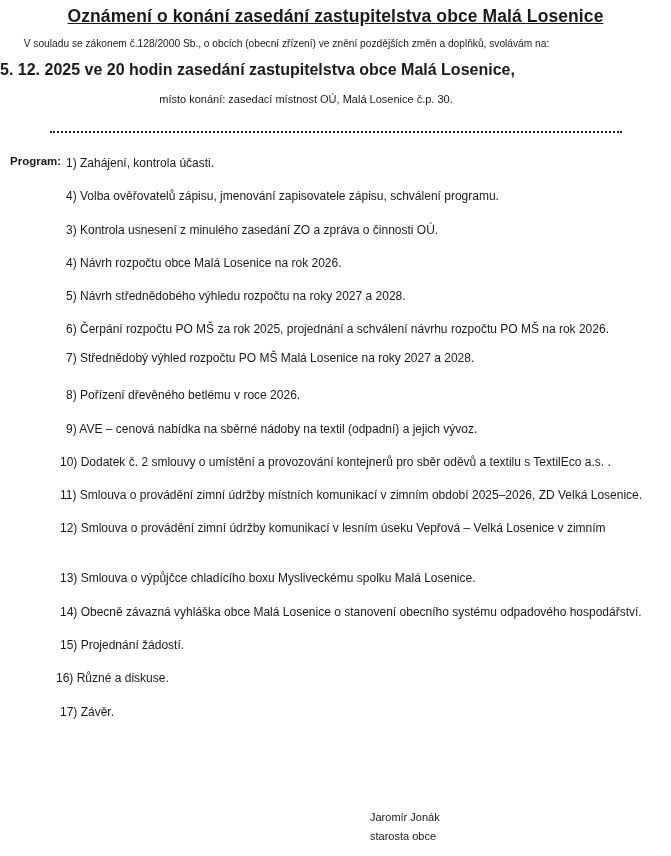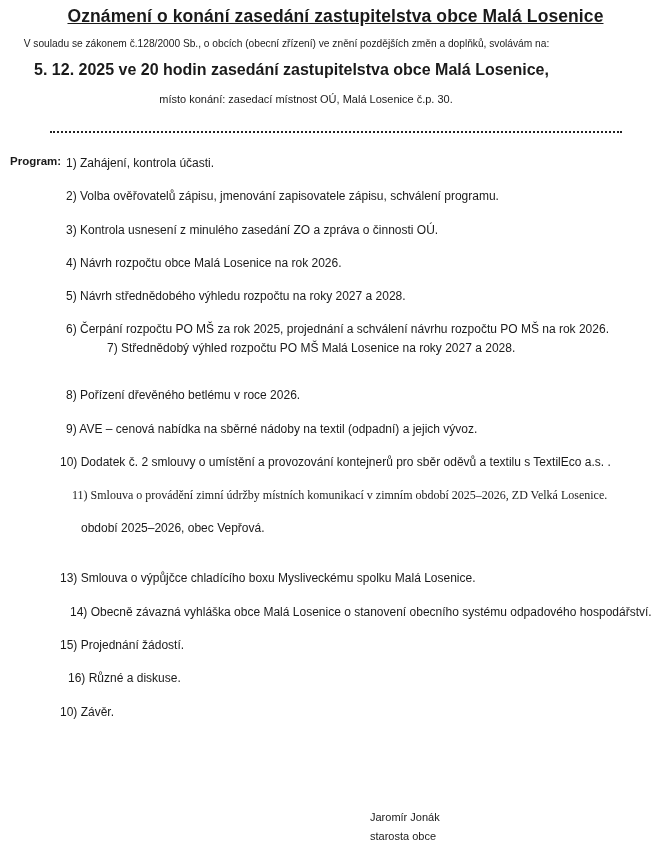--- a/index.html
+++ b/index.html
@@ -32,21 +32,20 @@
       width: 573px;
       top: 38px;
       text-align: center;
       font-size: 10.2px;
     }
     .date {
       position: absolute;
       left: 0;
       width: 583px;
       top: 61px;
-      text-align: center;
       font-size: 16px;
       font-weight: bold;
     }
     .place {
       position: absolute;
       left: 0;
       width: 612px;
       top: 93px;
       text-align: center;
       font-size: 11px;
@@ -90,36 +89,36 @@
 <div class="title">Oznámení o konání zasedání zastupitelstva obce Malá Losenice</div>
 <div class="intro">V souladu se zákonem č.128/2000 Sb., o obcích (obecní zřízení) ve znění pozdějších změn a doplňků, svolávám na:</div>
 <div class="date">5. 12. 2025 ve 20 hodin zasedání zastupitelstva obce Malá Losenice,</div>
 <div class="place">místo konání: zasedací místnost OÚ, Malá Losenice č.p. 30.</div>
 <div class="dots"></div>
 
 <div class="program-label">Program:</div>
 
 <div>
   <div class="item" style="left:66px; top:155px;"><span>1) Zahájení, kontrola účasti.</span></div>
-  <div class="item" style="left:66px; top:188px;"><span>2) Volba ověřovatelů zápisu, jmenování zapisovatele zápisu, schválení programu.</span></div>
+  <div class="item" style="left:66px; top:188px;"><span>4) Volba ověřovatelů zápisu, jmenování zapisovatele zápisu, schválení programu.</span></div>
   <div class="item" style="left:66px; top:222px;"><span>3) Kontrola usnesení z minulého zasedání ZO a zpráva o činnosti OÚ.</span></div>
   <div class="item" style="left:66px; top:255px;"><span>4) Návrh rozpočtu obce Malá Losenice na rok 2026.</span></div>
   <div class="item" style="left:66px; top:288px;"><span>5) Návrh střednědobého výhledu rozpočtu na roky 2027 a 2028.</span></div>
   <div class="item" style="left:66px; top:321px;"><span>6) Čerpání rozpočtu PO MŠ za rok 2025, projednání a schválení návrhu rozpočtu PO MŠ na rok 2026.</span></div>
-  <div class="item" style="left:66px; top:340px;margin-left:41px;"><span>7) Střednědobý výhled rozpočtu PO MŠ Malá Losenice na roky 2027 a 2028.</span></div>
+  <div class="item" style="left:66px; top:350px;"><span>7) Střednědobý výhled rozpočtu PO MŠ Malá Losenice na roky 2027 a 2028.</span></div>
   <div class="item" style="left:66px; top:387px;"><span>8) Pořízení dřevěného betlému v roce 2026.</span></div>
   <div class="item" style="left:66px; top:421px;text-align:right;"><span>9) AVE – cenová nabídka na sběrné nádoby na textil (odpadní) a jejich vývoz.</span></div>
   <div class="item" style="left:60px; top:454px;"><span>10) Dodatek č. 2 smlouvy o umístění a provozování kontejnerů pro sběr oděvů a textilu s TextilEco a.s. .</span></div>
-  <div class="item" style="left:72px; top:487px;font-family:Liberation Serif, serif;"><span>11) Smlouva o provádění zimní údržby místních komunikací v zimním období 2025–2026, ZD Velká Losenice.</span></div>
+  <div class="item" style="left:60px; top:487px;"><span>11) Smlouva o provádění zimní údržby místních komunikací v zimním období 2025–2026, ZD Velká Losenice.</span></div>
   <div class="item" style="left:60px; top:520px;">
-    <span class="cont">období 2025–2026, obec Vepřová.</span>
+    <span>12) Smlouva o provádění zimní údržby komunikací v lesním úseku Vepřová – Velká Losenice v zimním</span>
   </div>
   <div class="item" style="left:60px; top:570px;"><span>13) Smlouva o výpůjčce chladícího boxu Mysliveckému spolku Malá Losenice.</span></div>
-  <div class="item" style="left:70px; top:604px;"><span>14) Obecně závazná vyhláška obce Malá Losenice o stanovení obecního systému odpadového hospodářství.</span></div>
+  <div class="item" style="left:60px; top:604px;"><span>14) Obecně závazná vyhláška obce Malá Losenice o stanovení obecního systému odpadového hospodářství.</span></div>
   <div class="item" style="left:60px; top:637px;text-align:center;"><span>15) Projednání žádostí.</span></div>
-  <div class="item" style="left:68px; top:670px;"><span>16) Různé a diskuse.</span></div>
-  <div class="item" style="left:60px; top:704px;"><span>10) Závěr.</span></div>
+  <div class="item" style="left:56px; top:670px;"><span>16) Různé a diskuse.</span></div>
+  <div class="item" style="left:60px; top:704px;"><span>17) Závěr.</span></div>
 </div>
 
 <div class="signature">
   <div>Jaromír Jonák</div>
   <div>starosta obce</div>
 </div>
 
 </body></html>

